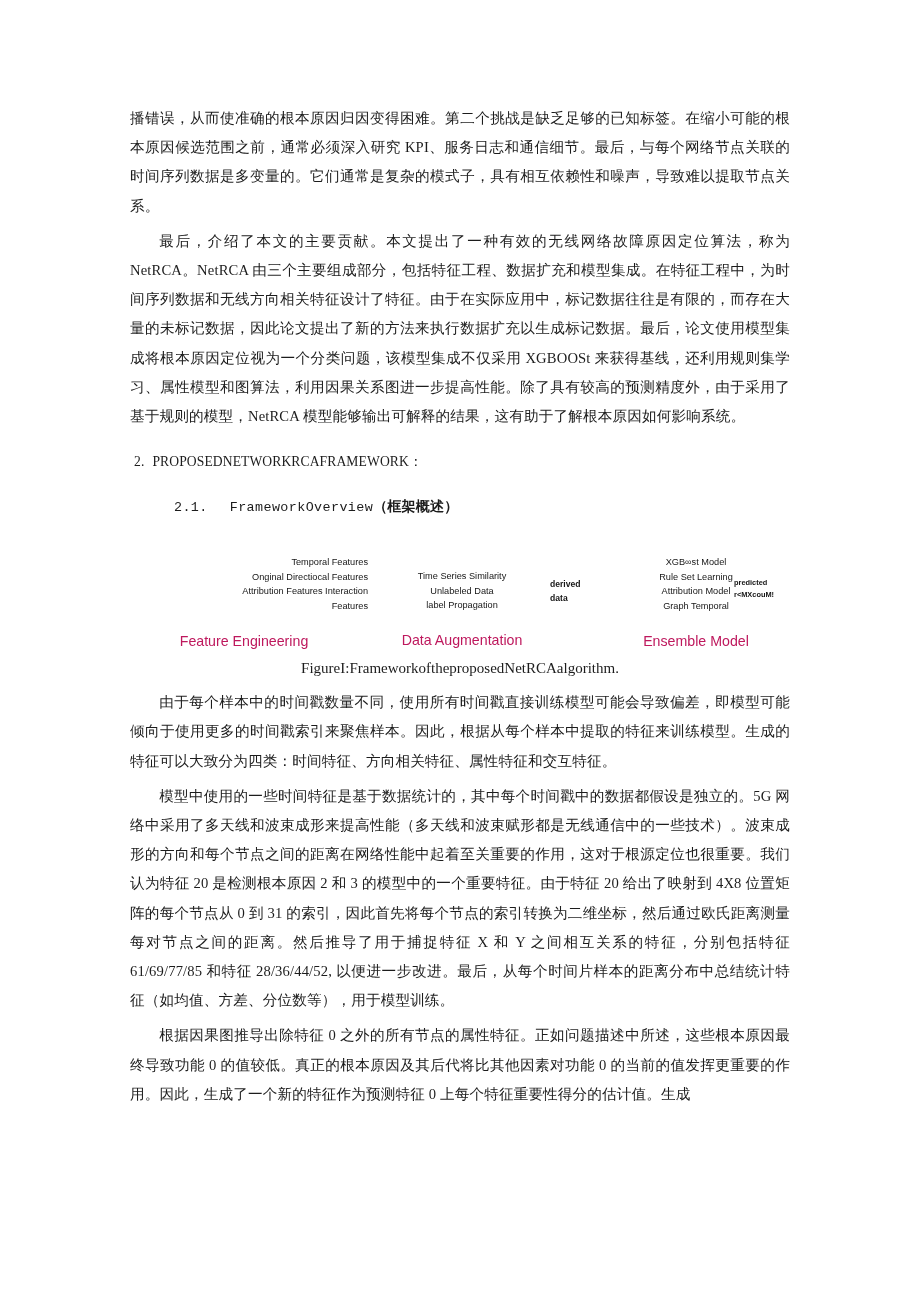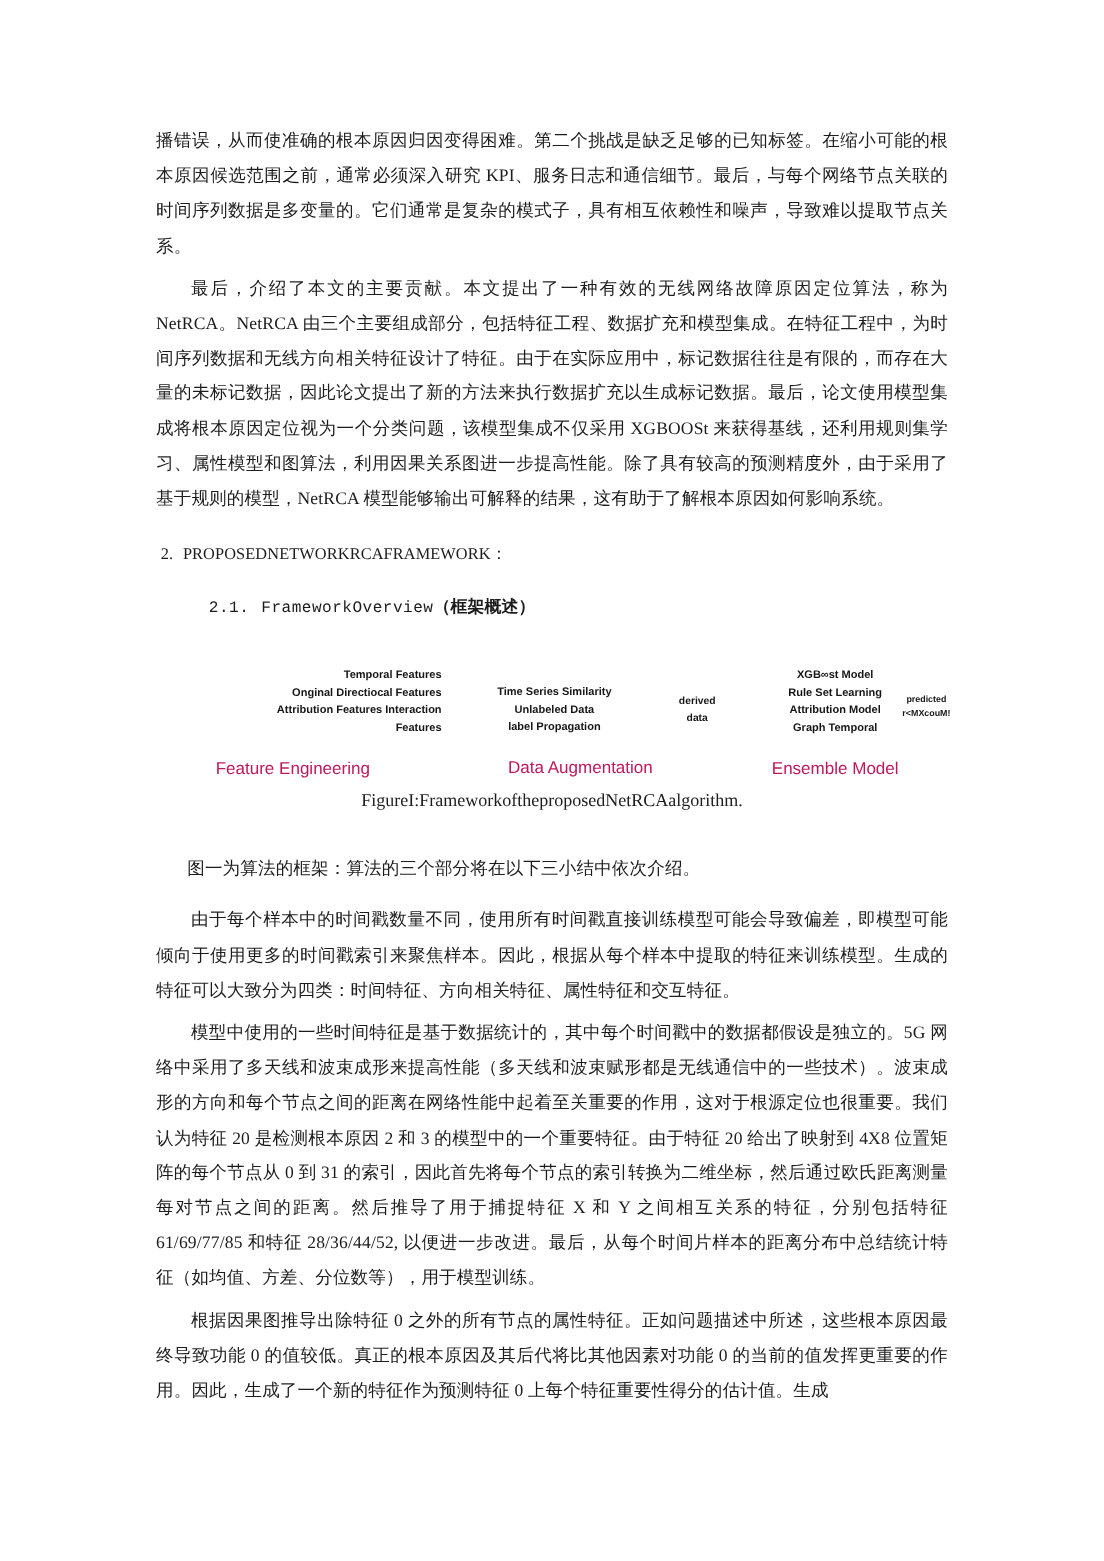--- a/index.html
+++ b/index.html
@@ -57,61 +57,60 @@
   .h-section .num { margin-right: 8px; }
   .h-sub {
     font-family: "Liberation Serif", "DejaVu Serif", serif;
     font-size: 14.4px;
     line-height: 30px;
     color: #1c1c1c;
     margin: 14px 0 0 44px;
     letter-spacing: 0.2px;
     white-space: nowrap;
   }
-  .h-sub .num { margin-right: 10px; }
+  .h-sub .num { margin-right: 22px; }
   .h-sub .mono {
     font-family: "Liberation Mono", "DejaVu Sans Mono", monospace;
     font-size: 13.4px;
     letter-spacing: 0.4px;
   }
   .h-sub .cn-bold { font-weight: bold; font-size: 14px; }
 
   
   .figure {
     position: relative;
     width: 660px;
     height: 125px;
     margin: 26px 0 0 0;
   }
   .fig-col {
     position: absolute;
     box-sizing: border-box;
   }
   .fig-items {
     font-family: "Liberation Sans", "DejaVu Sans", sans-serif;
-    font-weight: bold;
+    font-weight: normal;
     font-size: 9.2px;
     line-height: 14.6px;
     color: #161616;
   }
   .fig-items div { white-space: nowrap; }
   .fig-title {
     font-family: "Liberation Sans", "DejaVu Sans", sans-serif;
     font-size: 14.2px;
     font-weight: 400;
     color: #be185d;
     white-space: nowrap;
   }
   .fig-arrowlabel {
     font-family: "Liberation Sans", "DejaVu Sans", sans-serif;
     font-weight: bold;
     font-size: 8.6px;
     line-height: 13.4px;
     color: #161616;
-    text-align: center;
     white-space: nowrap;
   }
   .fig-arrowlabel.small {
     font-size: 7.4px;
     line-height: 12px;
   }
 
   .align-right { text-align: right; }
   .align-center { text-align: center; }
 
@@ -156,21 +155,21 @@
         </div>
         <div class="fig-title align-center" style="margin-top:19px; margin-left:-10px;">Feature Engineering</div>
       </div>
 
       <div class="fig-col" style="left:250px; top:20px; width:164px;">
         <div class="fig-items align-center">
           <div>Time Series Similarity</div>
           <div>Unlabeled Data</div>
           <div>label Propagation</div>
         </div>
-        <div class="fig-title align-center" style="margin-top:19px;text-align:right;">Data Augmentation</div>
+        <div class="fig-title align-center" style="margin-top:19px;">Data Augmentation</div>
       </div>
 
       <div class="fig-col" style="left:420px; top:29px; width:62px;">
         <div class="fig-arrowlabel">derived</div>
         <div class="fig-arrowlabel">data</div>
       </div>
 
       <div class="fig-col" style="left:486px; top:6px; width:160px;">
         <div class="fig-items align-center">
           <div>XGB∞st Model</div>
@@ -182,21 +181,20 @@
       </div>
 
       <div class="fig-col" style="left:604px; top:28px; width:76px;">
         <div class="fig-arrowlabel small">predicted</div>
         <div class="fig-arrowlabel small">r&lt;MXcouM!</div>
       </div>
 
       <div class="fig-caption" style="top:111px;">FigureI:FrameworkoftheproposedNetRCAalgorithm.</div>
     </div>
 
-    <p class="para" style="margin-top:36px; margin-left:26px;">图一为算法的框架：算法的三个部分将在以下三小结中依次介绍。</p>
 
 
     <p class="para indent" style="margin-top:14px;">由于每个样本中的时间戳数量不同，使用所有时间戳直接训练模型可能会导致偏差，即模型可能倾向于使用更多的时间戳索引来聚焦样本。因此，根据从每个样本中提取的特征来训练模型。生成的特征可以大致分为四类：时间特征、方向相关特征、属性特征和交互特征。</p>
 
     <p class="para indent">模型中使用的一些时间特征是基于数据统计的，其中每个时间戳中的数据都假设是独立的。5G 网络中采用了多天线和波束成形来提高性能（多天线和波束赋形都是无线通信中的一些技术）。波束成形的方向和每个节点之间的距离在网络性能中起着至关重要的作用，这对于根源定位也很重要。我们认为特征 20 是检测根本原因 2 和 3 的模型中的一个重要特征。由于特征 20 给出了映射到 4X8 位置矩阵的每个节点从 0 到 31 的索引，因此首先将每个节点的索引转换为二维坐标，然后通过欧氏距离测量每对节点之间的距离。然后推导了用于捕捉特征 X 和 Y 之间相互关系的特征，分别包括特征 61/69/77/85 和特征 28/36/44/52, 以便进一步改进。最后，从每个时间片样本的距离分布中总结统计特征（如均值、方差、分位数等），用于模型训练。</p>
 
     <p class="para indent">根据因果图推导出除特征 0 之外的所有节点的属性特征。正如问题描述中所述，这些根本原因最终导致功能 0 的值较低。真正的根本原因及其后代将比其他因素对功能 0 的当前的值发挥更重要的作用。因此，生成了一个新的特征作为预测特征 0 上每个特征重要性得分的估计值。生成</p>
 
   </div>
 </div>

